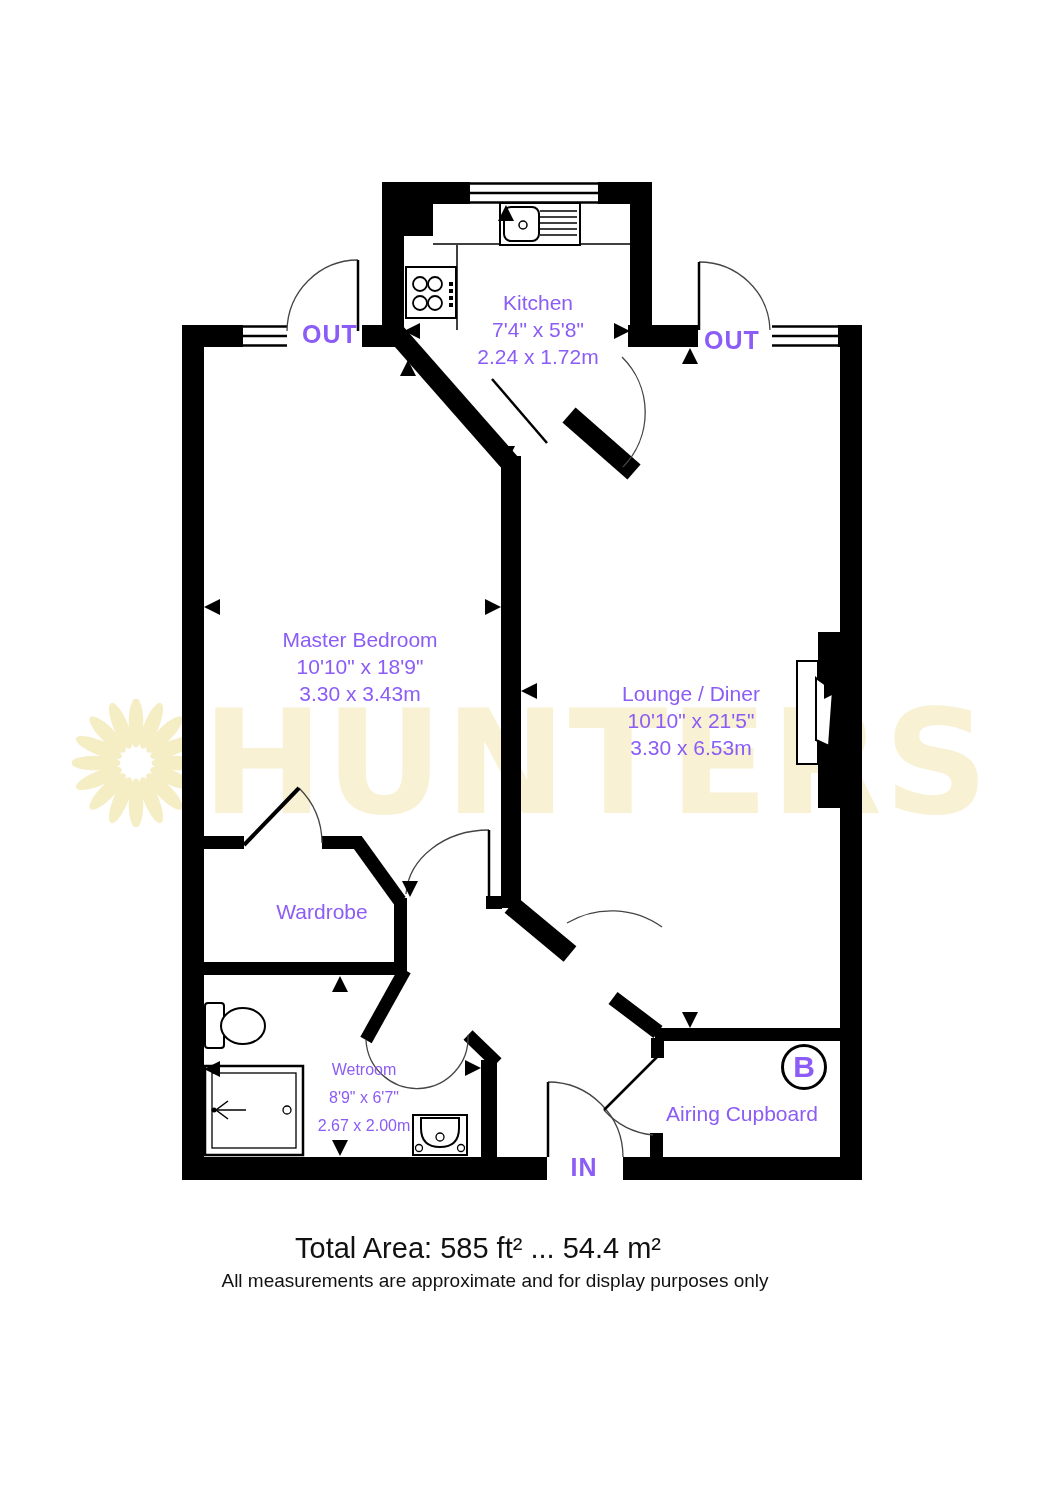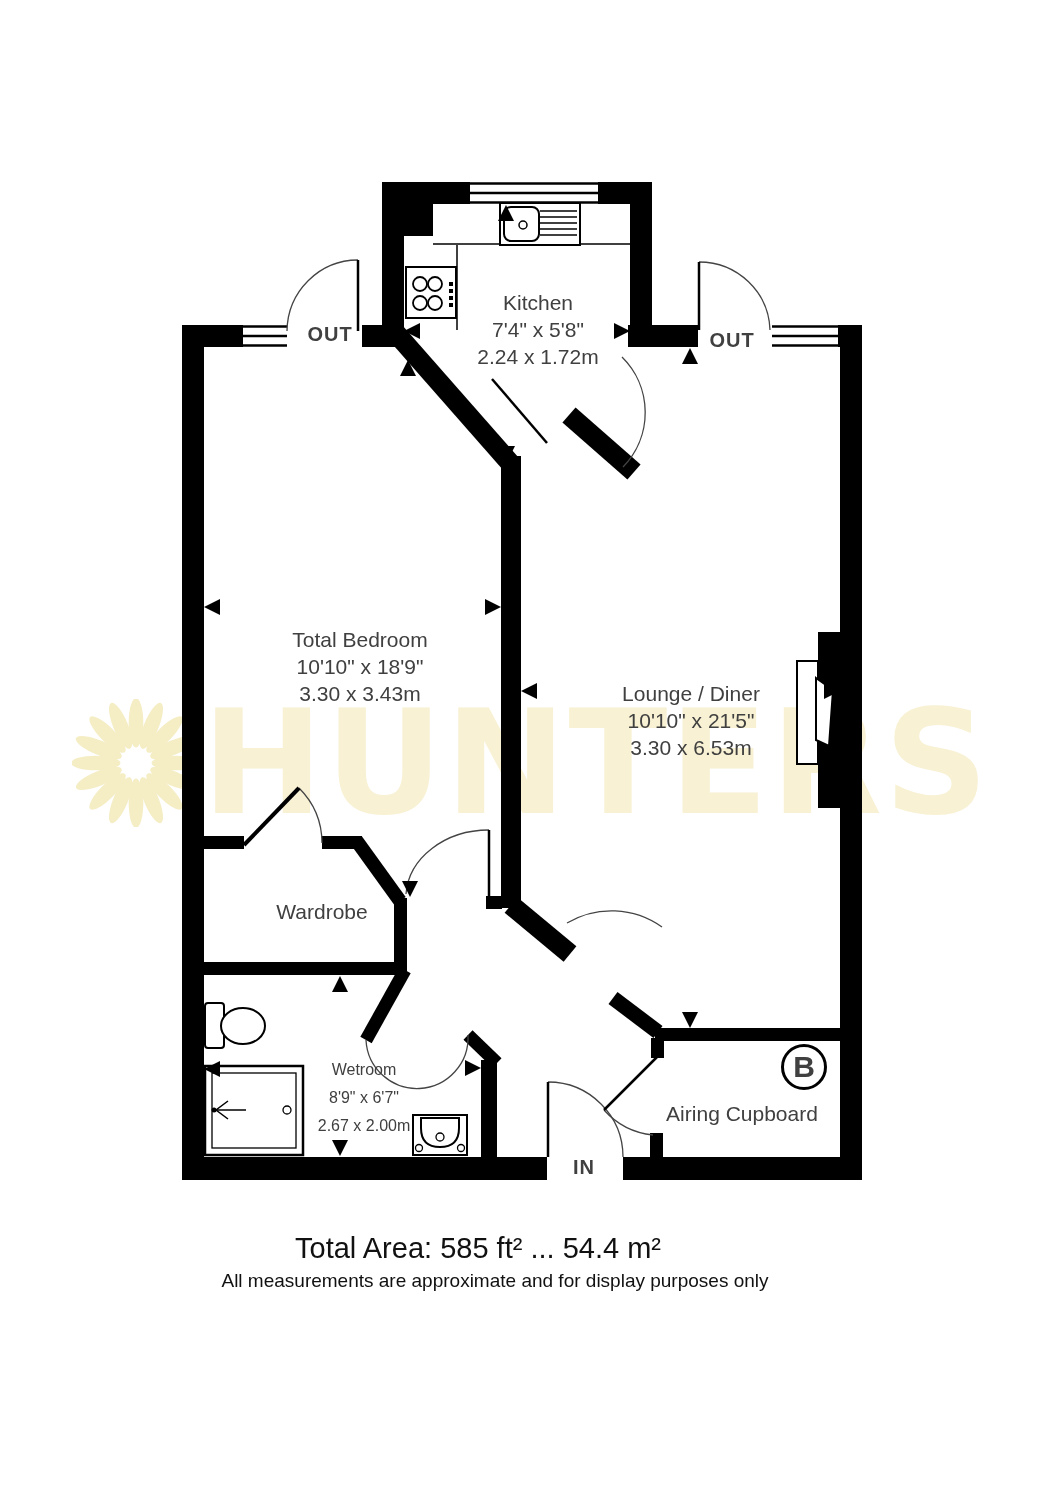--- a/index.html
+++ b/index.html
@@ -3,24 +3,24 @@
 <meta charset="utf-8">
 <style>
   html,body{margin:0;padding:0;background:#ffffff;}
   .page{position:relative;width:1046px;height:1488px;background:#ffffff;overflow:hidden;
         font-family:"Liberation Sans", sans-serif;}
   .watermark{position:absolute;left:72px;top:690px;z-index:0;display:flex;align-items:center;}
   .watermark .brand{font-family:"DejaVu Sans", sans-serif;font-weight:bold;font-size:145px;
         line-height:1;color:#F8F1D3;letter-spacing:2px;margin-left:2px;}
   .plan-svg{position:absolute;left:0;top:0;z-index:1;}
   .lbl{position:absolute;z-index:2;transform:translate(-50%,-50%);text-align:center;
-       color:#404040;white-space:nowrap;}
+       color:#8b5cf6;white-space:nowrap;}
   .room{font-size:21px;line-height:27px;}
   .room.small{font-size:16px;line-height:28px;}
-  .doorlbl{font-size:20px;font-weight:bold;letter-spacing:1px;}
+  .doorlbl{font-size:25px;font-weight:bold;letter-spacing:1px;}
   .b-badge{width:46px;height:46px;border:3px solid #000;border-radius:50%;
        display:flex;align-items:center;justify-content:center;
        font-size:30px;font-weight:bold;box-sizing:border-box;background:#fff;}
   .footer-area{position:absolute;left:0;width:956px;text-align:center;z-index:2;color:#111;}
   .total{top:1232px;font-size:29px;}
   .disclaimer{top:1270px;font-size:19px;margin-left:17px;}
 </style>
 </head>
 <body>
 
@@ -193,21 +193,21 @@
     </g>
   </svg>
 
   <div class="lbl room" style="left:538px;top:329px;">
     <div>Kitchen</div>
     <div>7'4" x 5'8"</div>
     <div>2.24 x 1.72m</div>
   </div>
 
   <div class="lbl room" style="left:360px;top:666px;">
-    <div>Total Bedroom</div>
+    <div>Master Bedroom</div>
     <div>10'10" x 18'9"</div>
     <div>3.30 x 3.43m</div>
   </div>
 
   <div class="lbl room" style="left:691px;top:720px;">
     <div>Lounge / Diner</div>
     <div>10'10" x 21'5"</div>
     <div>3.30 x 6.53m</div>
   </div>
 

